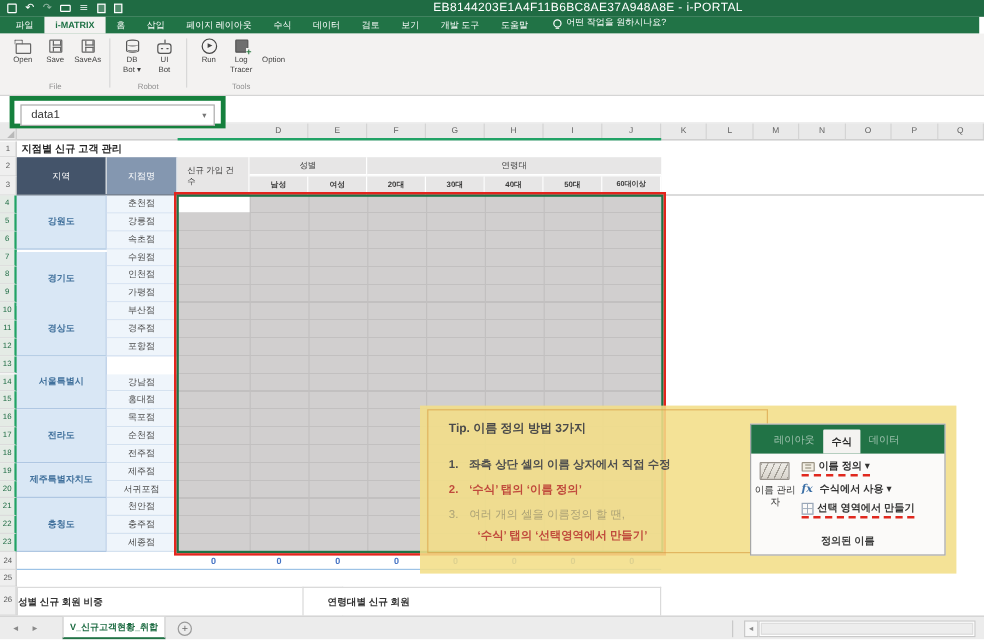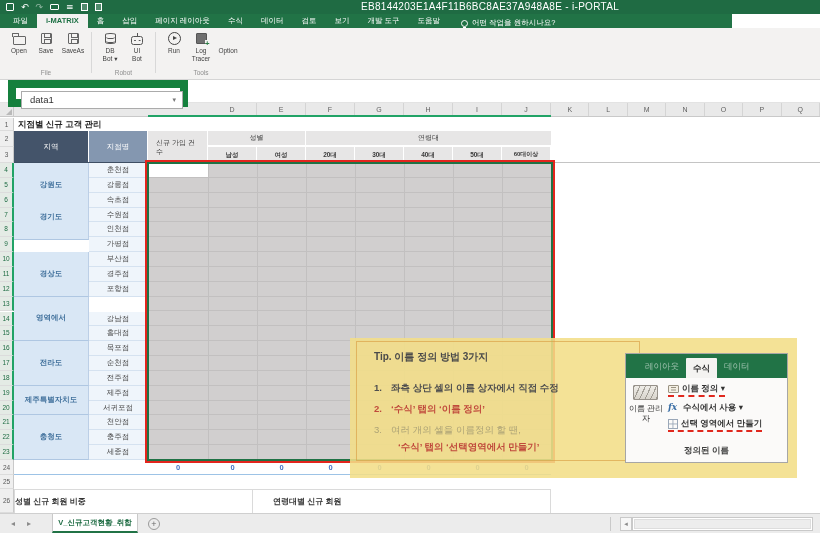--- a/index.html
+++ b/index.html
@@ -13,21 +13,21 @@
   .qi{display:inline-block;margin-right:7px}
   .ch{color:#fff;font-size:9px;line-height:14px;font-family:"DejaVu Sans",sans-serif}
   .dim{opacity:.5}
   .ifloppyw{width:8px;height:8px;border:1px solid #fff;border-radius:1px}
   .icam{width:9px;height:6px;border:1px solid #fff;border-radius:1px}
   .iblock{width:7px;height:8px;border:1px solid #fff;background:rgba(255,255,255,.22)}
   .wtitle{position:absolute;left:160px;right:0;top:0;height:14px;line-height:14px;text-align:center;
     color:#fff;font-size:10px;letter-spacing:.3px;white-space:nowrap}
 
   
-  #tabrow{position:absolute;left:0;top:14px;width:732px;height:14px;background:#217346;display:flex;align-items:flex-end}
+  #tabrow{position:absolute;left:0;top:14px;width:816px;height:14px;background:#217346;display:flex;align-items:flex-start}
   .rtabs{display:flex;align-items:stretch;padding-left:4px}
   .rtab{padding:0 9px;line-height:14px;font-size:7.5px;color:#fff;white-space:nowrap;cursor:default}
   .rtab.active{background:#F3F2F1;color:#1E7145;font-weight:bold}
   .tellme{display:flex;align-items:center;margin-left:12px;color:#fff;font-size:7.5px;white-space:nowrap}
   .ibulb{width:7px;height:7px;border:1px solid #fff;border-radius:50%;margin-right:4px;position:relative}
   .ibulb::after{content:"";position:absolute;left:1.5px;bottom:-2.5px;width:3px;height:1.5px;background:#fff}
 
   
   #ribbon{position:absolute;left:0;top:28px;width:820px;height:52px;background:#F3F2F1;border-bottom:1px solid #D5D5D5}
   .rgroups{position:absolute;left:4px;top:3px;height:45px;display:flex;align-items:stretch}
@@ -52,21 +52,21 @@
   .ui-bot-icon i::before{content:"";position:absolute;left:2.2px;top:2.5px;width:1.8px;height:1.8px;background:#555;border-radius:50%;box-shadow:4.6px 0 0 #555}
   .ui-bot-icon i::after{content:"";position:absolute;left:4.8px;top:-4px;width:1.2px;height:3px;background:#555}
   .run-icon i{display:block;width:13px;height:13px;border:1.3px solid #444;border-radius:50%;position:relative}
   .run-icon i::before{content:"";position:absolute;left:4px;top:2.8px;border-left:4.5px solid #444;border-top:2.6px solid transparent;border-bottom:2.6px solid transparent}
   .log-tracer-icon i{display:block;width:11px;height:11px;border:1.2px solid #555;border-radius:1px;position:relative;background:#6F6F6F}
   .log-tracer-icon i::before{content:"+";position:absolute;right:-4px;bottom:-5px;font-size:8px;font-weight:bold;color:#2E7D46;background:#F3F2F1;line-height:8px}
   .option-gear-icon i{font-family:"DejaVu Sans",sans-serif;font-style:normal;font-size:13px;color:#555;line-height:13px}
 
   
   #fxrow{position:absolute;left:0;top:80px;width:820px;height:23px;background:#fff;border-bottom:1px solid #E3E3E3}
-  #nbAnno{position:absolute;left:8px;top:0px;width:180px;height:27px;background:#fff;border:8px solid #15803d;z-index:30}
+  #nbAnno{position:absolute;left:8px;top:0px;width:180px;height:27px;background:#fff;border:4px solid #15803d;z-index:30}
   #namebox{position:absolute;left:5px;top:3px;width:162px;height:18px;border:1px solid #ABABAB;background:#fff;
     font-size:9.5px;color:#333;line-height:16px;padding-left:8px;cursor:text}
   .nbArrow{position:absolute;right:6px;top:0;font-size:7px;color:#777;line-height:16px;font-family:"DejaVu Sans",sans-serif}
 
   
   #colhdr{position:absolute;left:0;top:103px;width:820px;height:14px;background:#E9E9E9;border-bottom:1px solid #C9C9C9}
   #selectAll{position:absolute;left:0;top:0;width:14px;height:13px;border-right:1px solid #C9C9C9;background:#E9E9E9}
   .tri{position:absolute;right:1.5px;bottom:1.5px;width:0;height:0;border-left:6px solid transparent;border-bottom:6px solid #B9B9B9}
   .colh{position:absolute;top:0;height:13px;line-height:13px;text-align:center;font-size:7px;color:#616161;border-right:1px solid #D4D4D4;cursor:pointer}
   .colSelLine{position:absolute;left:148px;top:11.5px;width:403px;height:2px;background:#21A366}
@@ -374,29 +374,29 @@
       <div class="subh" style="left: 257px;">여성</div>
       <div class="subh" style="left: 306px;">20대</div>
       <div class="subh" style="left: 355px;">30대</div>
       <div class="subh" style="left: 404px;">40대</div>
       <div class="subh" style="left: 453px;">50대</div>
       <div class="subh" style="left: 502px; font-size: 6px;">60대이상</div>
       <div class="regioncell" style="top: 163px; height: 44.55px;">강원도</div>
       <div class="branchcell" style="top: 163px; height: 14.85px; line-height: 14.85px;">춘천점</div>
       <div class="branchcell" style="top: 177.85px; height: 14.85px; line-height: 14.85px;">강릉점</div>
       <div class="branchcell" style="top: 192.7px; height: 14.85px; line-height: 14.85px;">속초점</div>
-      <div class="regioncell" style="top: 195px; height: 44.55px;">경기도</div>
+      <div class="regioncell" style="top: 210px; height: 44.55px;">경기도</div>
       <div class="branchcell" style="top: 207.55px; height: 14.85px; line-height: 14.85px;">수원점</div>
       <div class="branchcell" style="top: 222.4px; height: 14.85px; line-height: 14.85px;">인천점</div>
       <div class="branchcell" style="top: 237.25px; height: 14.85px; line-height: 14.85px;">가평점</div>
       <div class="regioncell" style="top: 252.1px; height: 44.55px;">경상도</div>
       <div class="branchcell" style="top: 252.1px; height: 14.85px; line-height: 14.85px;">부산점</div>
       <div class="branchcell" style="top: 266.95px; height: 14.85px; line-height: 14.85px;">경주점</div>
       <div class="branchcell" style="top: 281.8px; height: 14.85px; line-height: 14.85px;">포항점</div>
-      <div class="regioncell" style="top: 296.65px; height: 44.55px;">영역에서</div>
+      <div class="regioncell" style="top: 296.65px; height: 44.55px;">서울특별시</div>
       <div class="branchcell" style="top: 296.65px; height: 14.85px; line-height: 14.85px; margin-top: 40px;">종로점</div>
       <div class="branchcell" style="top: 311.5px; height: 14.85px; line-height: 14.85px;">강남점</div>
       <div class="branchcell" style="top: 326.35px; height: 14.85px; line-height: 14.85px;">홍대점</div>
       <div class="regioncell" style="top: 341.2px; height: 44.55px;">전라도</div>
       <div class="branchcell" style="top: 341.2px; height: 14.85px; line-height: 14.85px;">목포점</div>
       <div class="branchcell" style="top: 356.05px; height: 14.85px; line-height: 14.85px;">순천점</div>
       <div class="branchcell" style="top: 370.9px; height: 14.85px; line-height: 14.85px;">전주점</div>
       <div class="regioncell" style="top: 385.75px; height: 29.7px;">제주특별자치도</div>
       <div class="branchcell" style="top: 385.75px; height: 14.85px; line-height: 14.85px;">제주점</div>
       <div class="branchcell" style="top: 400.6px; height: 14.85px; line-height: 14.85px;">서귀포점</div>

